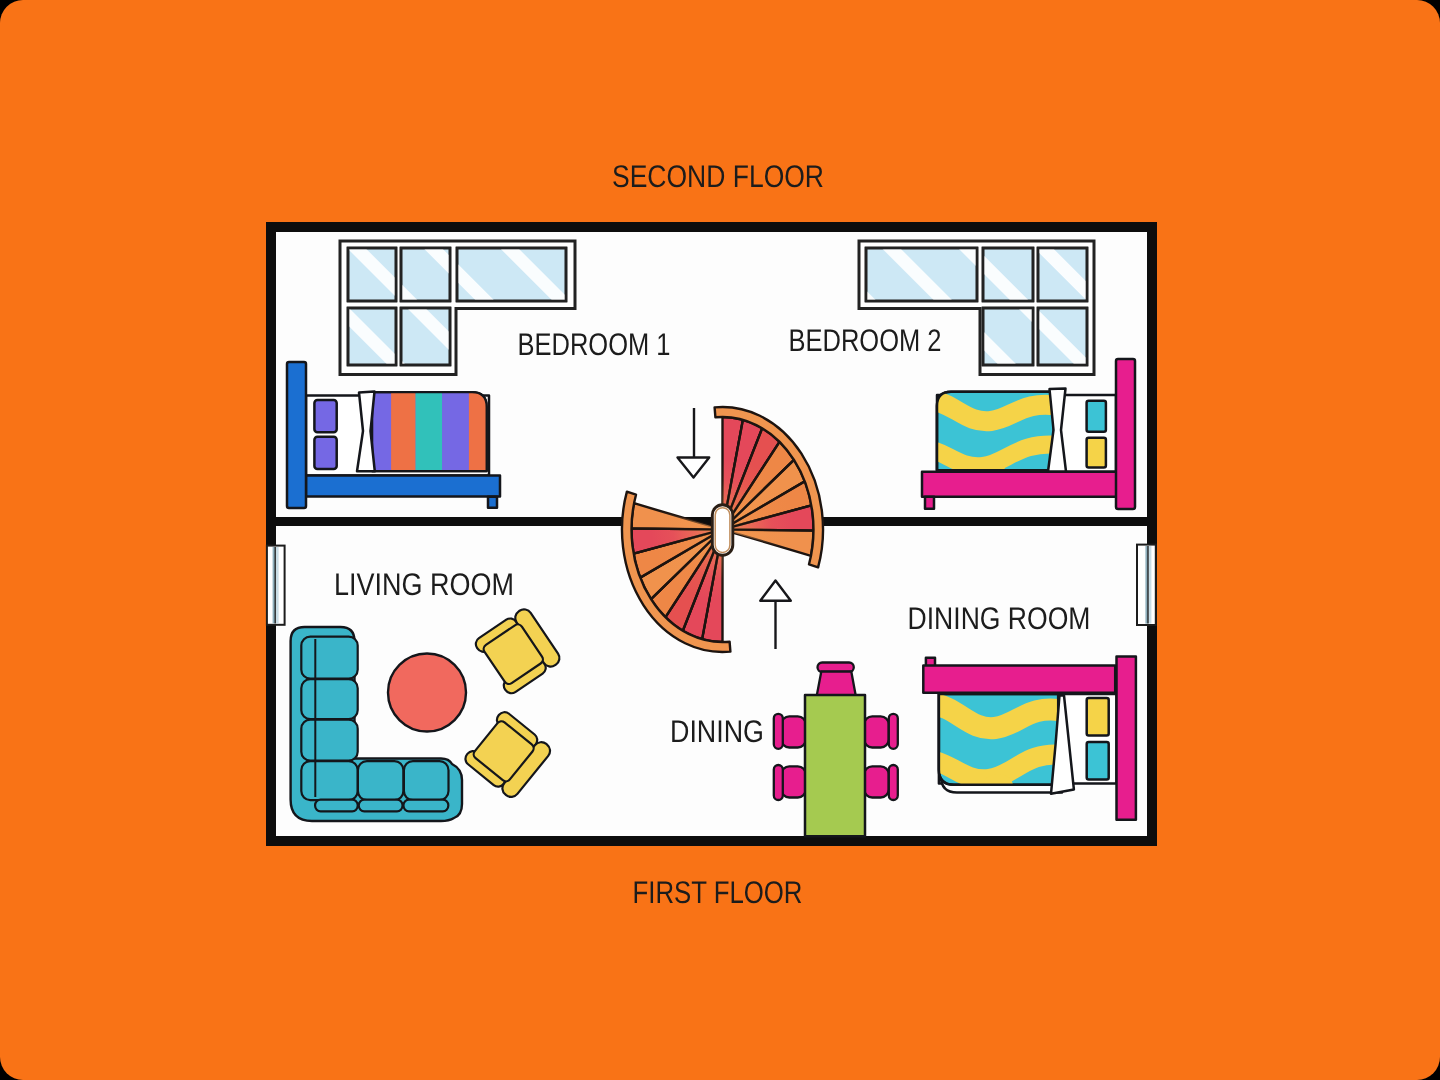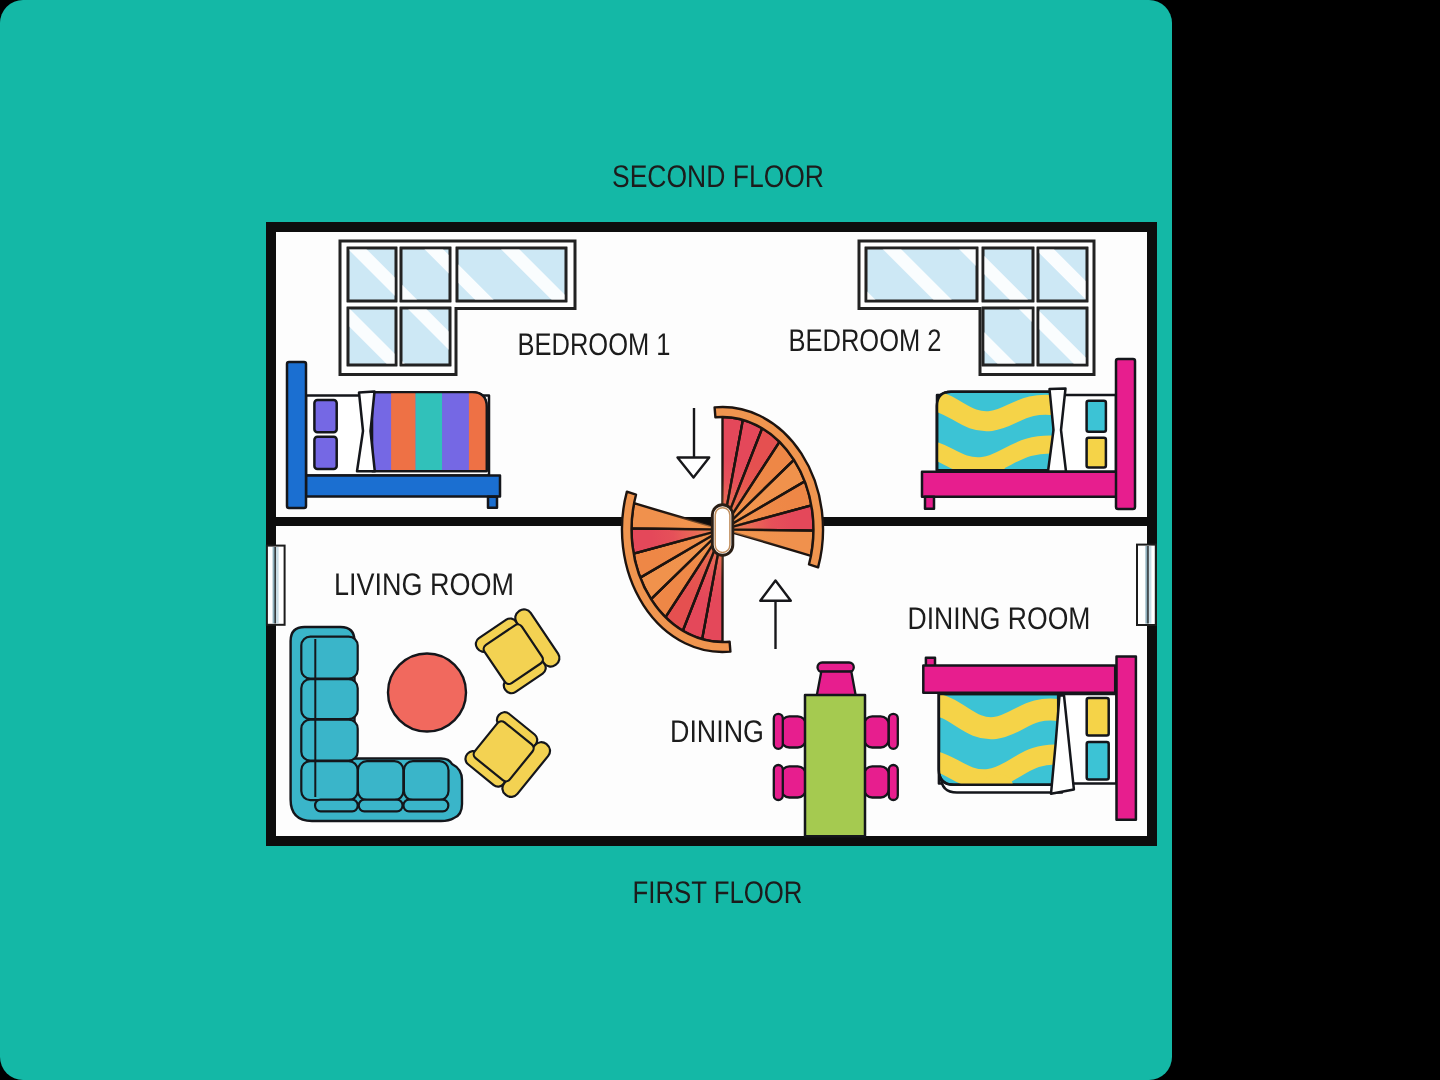--- a/index.html
+++ b/index.html
@@ -1,16 +1,16 @@
 <!DOCTYPE html>
 <html><head>
 <meta charset="utf-8">
 <style>
   html,body{margin:0;padding:0;background:#000;}
-  .card{position:absolute;left:0;top:0;width:1172px;height:1080px;background:#14b8a6;border-radius:23px;overflow:hidden;}
+  .card{position:absolute;left:0;top:0;width:1440px;height:1080px;background:#f97316;border-radius:23px;overflow:hidden;}
   svg{display:block;}
   text{font-family:"Liberation Sans",sans-serif;fill:#1c1c1c;text-rendering:geometricPrecision;}
 </style>
 </head>
 <body>
 <div class="card">
 <svg width="1440" height="1080" viewBox="0 0 1440 1080">
 <defs>
   <pattern id="streak" width="54" height="54" patternUnits="userSpaceOnUse" patternTransform="rotate(-45)">
     <rect x="16" width="13" height="54" fill="#ffffff" opacity="0.9"></rect>

